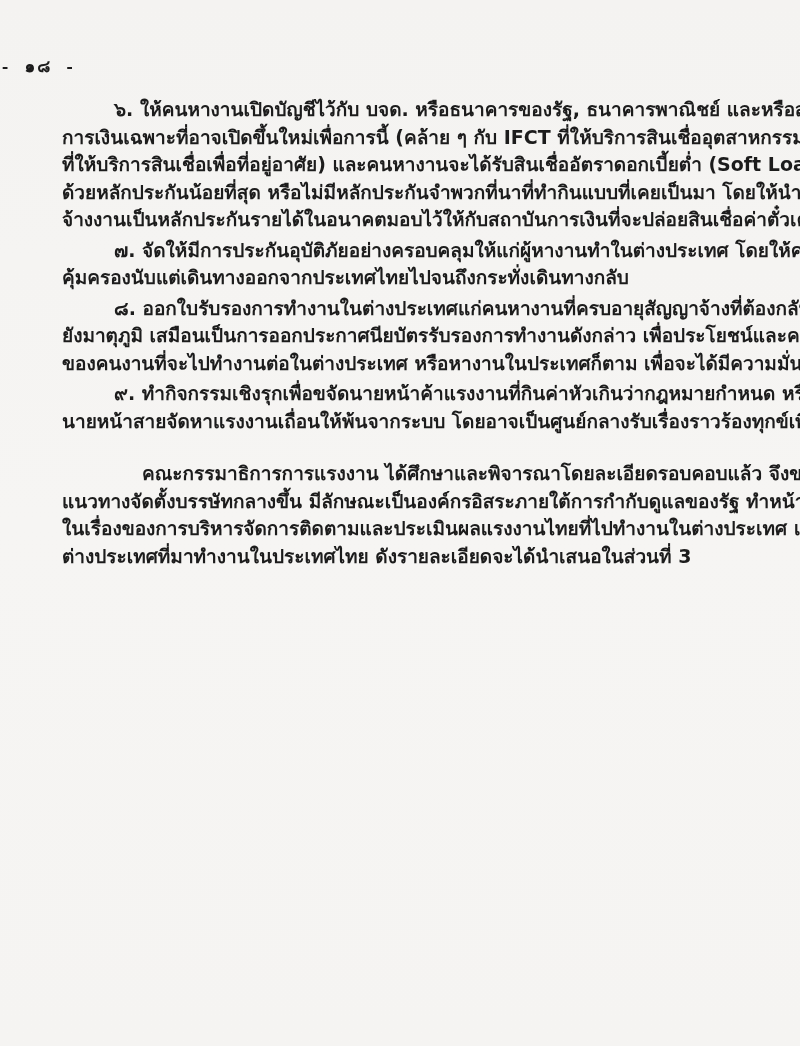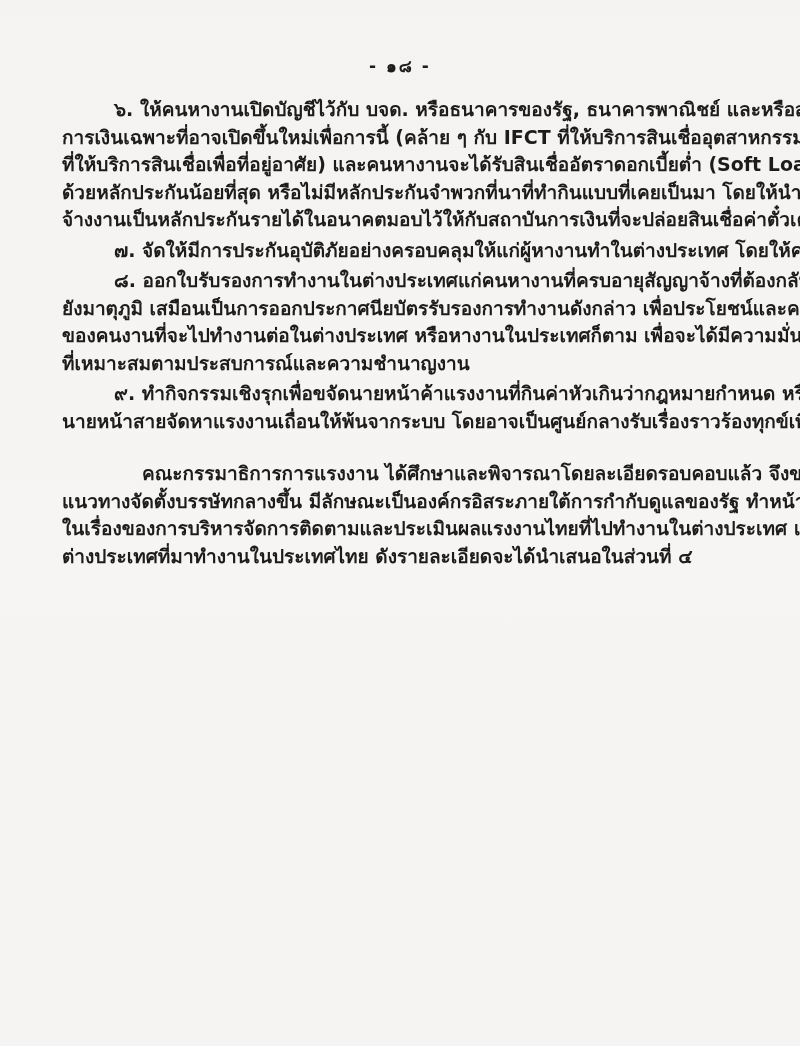--- a/index.html
+++ b/index.html
@@ -18,24 +18,24 @@
     position: relative;
     width: 800px;
     height: 1046px;
     background: linear-gradient(180deg, #f4f3f1 0%, #f6f5f3 50%, #f5f4f2 100%);
   }
   .page-number {
     position: absolute;
     top: 52px;
     left: 0;
     width: 100%;
-    text-align: center;
     font-size: 17px;
     font-weight: 600;
     letter-spacing: 2px;
+    font-family: Liberation Mono, monospace;
   }
   .text-block {
     position: absolute;
     top: 96px;
     left: 62px;
     width: 690px;
     font-size: 19px;
     line-height: 27.5px;
     font-weight: 600;
   }
@@ -68,35 +68,35 @@
     <div class="paragraph">
       <div class="line indent">๖. ให้คนหางานเปิดบัญชีไว้กับ บจด. หรือธนาคารของรัฐ, ธนาคารพาณิชย์ และหรือสถาบัน</div>
       <div class="line">การเงินเฉพาะที่อาจเปิดขึ้นใหม่เพื่อการนี้ (คล้าย ๆ กับ IFCT ที่ให้บริการสินเชื่ออุตสาหกรรม หรือ ธอส.</div>
       <div class="line">ที่ให้บริการสินเชื่อเพื่อที่อยู่อาศัย) และคนหางานจะได้รับสินเชื่ออัตราดอกเบี้ยต่ำ (Soft Loan) เป็นพิเศษ</div>
       <div class="line">ด้วยหลักประกันน้อยที่สุด หรือไม่มีหลักประกันจำพวกที่นาที่ทำกินแบบที่เคยเป็นมา โดยให้นำสัญญา</div>
       <div class="line">จ้างงานเป็นหลักประกันรายได้ในอนาคตมอบไว้ให้กับสถาบันการเงินที่จะปล่อยสินเชื่อค่าตั๋วเครื่องบิน</div>
     </div>
 
     <div class="paragraph">
       <div class="line indent">๗. จัดให้มีการประกันอุบัติภัยอย่างครอบคลุมให้แก่ผู้หางานทำในต่างประเทศ โดยให้ความ</div>
+      <div class="line">คุ้มครองนับแต่เดินทางออกจากประเทศไทยไปจนถึงกระทั่งเดินทางกลับ</div>
     </div>
 
     <div class="paragraph">
       <div class="line indent">๘. ออกใบรับรองการทำงานในต่างประเทศแก่คนหางานที่ครบอายุสัญญาจ้างที่ต้องกลับมา</div>
       <div class="line">ยังมาตุภูมิ เสมือนเป็นการออกประกาศนียบัตรรับรองการทำงานดังกล่าว เพื่อประโยชน์และความก้าวหน้า</div>
       <div class="line">ของคนงานที่จะไปทำงานต่อในต่างประเทศ หรือหางานในประเทศก็ตาม เพื่อจะได้มีความมั่นคงมีรายได้</div>
-      <div class="line">ที่เหมาะสมตามประสบการณ์และความชำนาญงาน</div>
     </div>
 
     <div class="paragraph">
       <div class="line indent">๙. ทำกิจกรรมเชิงรุกเพื่อขจัดนายหน้าค้าแรงงานที่กินค่าหัวเกินว่ากฎหมายกำหนด หรือ</div>
       <div class="line">นายหน้าสายจัดหาแรงงานเถื่อนให้พ้นจากระบบ โดยอาจเป็นศูนย์กลางรับเรื่องราวร้องทุกข์เพื่อดำเนินคดี</div>
     </div>
 
     <div class="paragraph gap-before">
       <div class="line indent-deep">คณะกรรมาธิการการแรงงาน ได้ศึกษาและพิจารณาโดยละเอียดรอบคอบแล้ว จึงขอเสนอ</div>
       <div class="line">แนวทางจัดตั้งบรรษัทกลางขึ้น มีลักษณะเป็นองค์กรอิสระภายใต้การกำกับดูแลของรัฐ ทำหน้าที่ครบวงจร</div>
       <div class="line">ในเรื่องของการบริหารจัดการติดตามและประเมินผลแรงงานไทยที่ไปทำงานในต่างประเทศ และแรงงาน</div>
-      <div class="line">ต่างประเทศที่มาทำงานในประเทศไทย ดังรายละเอียดจะได้นำเสนอในส่วนที่ ๔</div>
+      <div class="line">ต่างประเทศที่มาทำงานในประเทศไทย ดังรายละเอียดจะได้นำเสนอในส่วนที่ 3</div>
     </div>
 
   </div>
 </div>
 
 </body></html>

